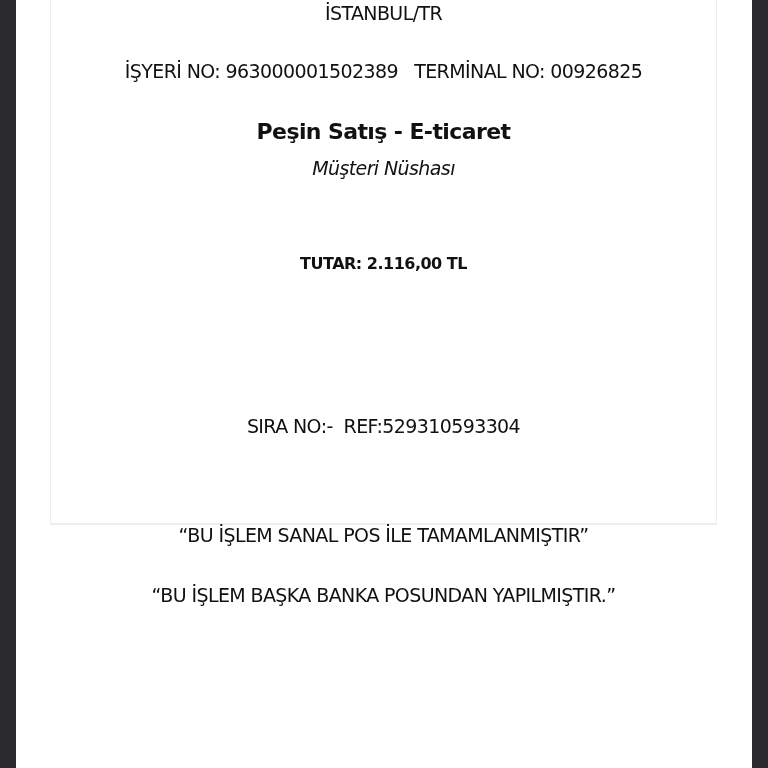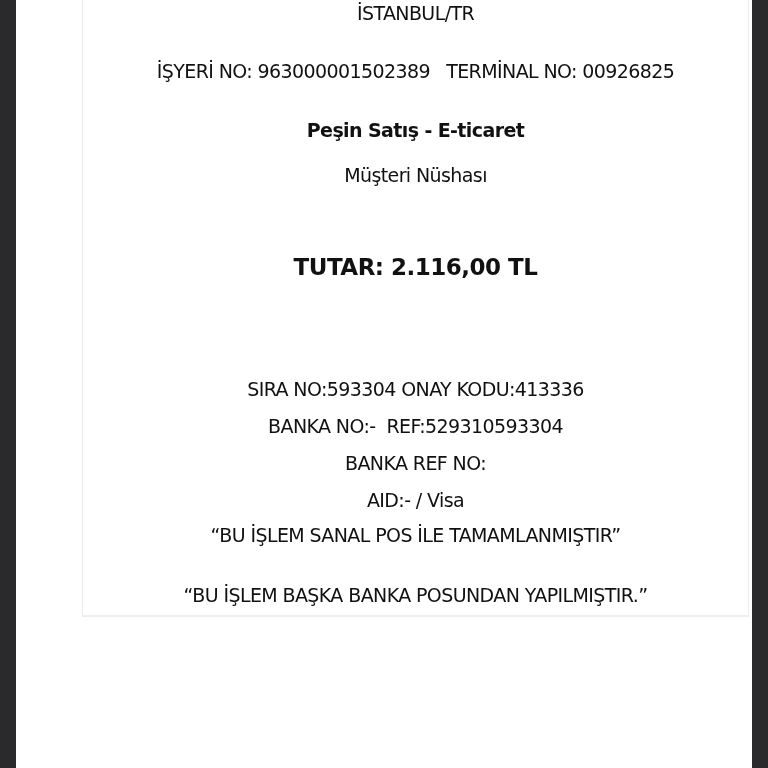--- a/index.html
+++ b/index.html
@@ -22,54 +22,50 @@
       top: 0;
       width: 736px;
       height: 768px;
       background: #ffffff;
     }
     .receipt {
       position: absolute;
       left: 34px;
       top: 0;
       width: 667px;
-      height: 617px;
+      height: 525px;
       background: #ffffff;
       border-left: 1px solid #ececec;
       border-right: 1px solid #ececec;
       border-bottom: 2px solid #eeeeee;
       box-sizing: border-box;
-      margin-left: 32px;
     }
     .line {
       position: absolute;
       left: 0;
       width: 100%;
       text-align: center;
       font-family: "DejaVu Sans", sans-serif;
       color: #111111;
       white-space: pre;
       letter-spacing: -0.6px;
     }
     .reg { font-size: 19px; }
-    .bold { font-weight: bold; font-size: 19px; }
-    .big { font-weight: bold; font-size: 23px; letter-spacing: -0.5px; }
+    .bold { font-weight: bold; font-size: 22px; }
+    .big { font-weight: bold; font-size: 16px; letter-spacing: -0.5px; }
   </style>
 </head>
 <body>
 
 <div class="viewer">
   <div class="page">
     <div class="receipt">
       <div class="line reg" style="top:2px;">İSTANBUL/TR</div>
       <div class="line reg" style="top:60px;">İŞYERİ NO: 963000001502389   TERMİNAL NO: 00926825</div>
       <div class="line bold" style="top:119px;">Peşin Satış - E-ticaret</div>
-      <div class="line reg" style="top:164px;">Müşteri Nüshası</div>
+      <div class="line reg" style="top:157px;font-style:italic;">Müşteri Nüshası</div>
       <div class="line big" style="top:254px;">TUTAR: 2.116,00 TL</div>
-      <div class="line reg" style="top:378px;">SIRA NO:593304 ONAY KODU:413336</div>
-      <div class="line reg" style="top:415px;">BANKA NO:-  REF:529310593304</div>
-      <div class="line reg" style="top:452px;">BANKA REF NO:</div>
-      <div class="line reg" style="top:489px;">AID:- / Visa</div>
+      <div class="line reg" style="top:415px;">SIRA NO:-  REF:529310593304</div>
       <div class="line reg" style="top:584px;">“BU İŞLEM BAŞKA BANKA POSUNDAN YAPILMIŞTIR.”</div>
       <div class="line reg" style="top:524px;">“BU İŞLEM SANAL POS İLE TAMAMLANMIŞTIR”</div>
     </div>
   </div>
 </div>
 
 </body></html>

